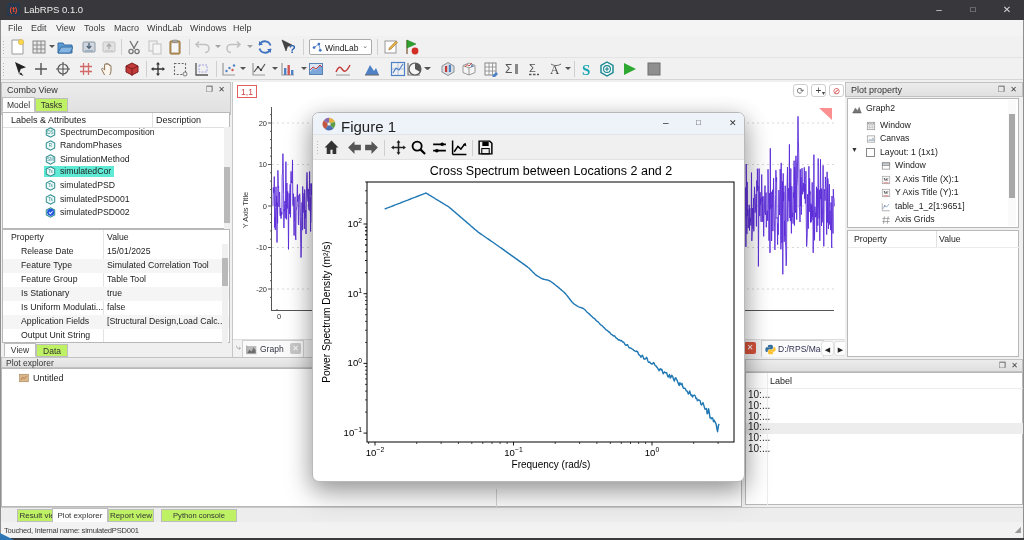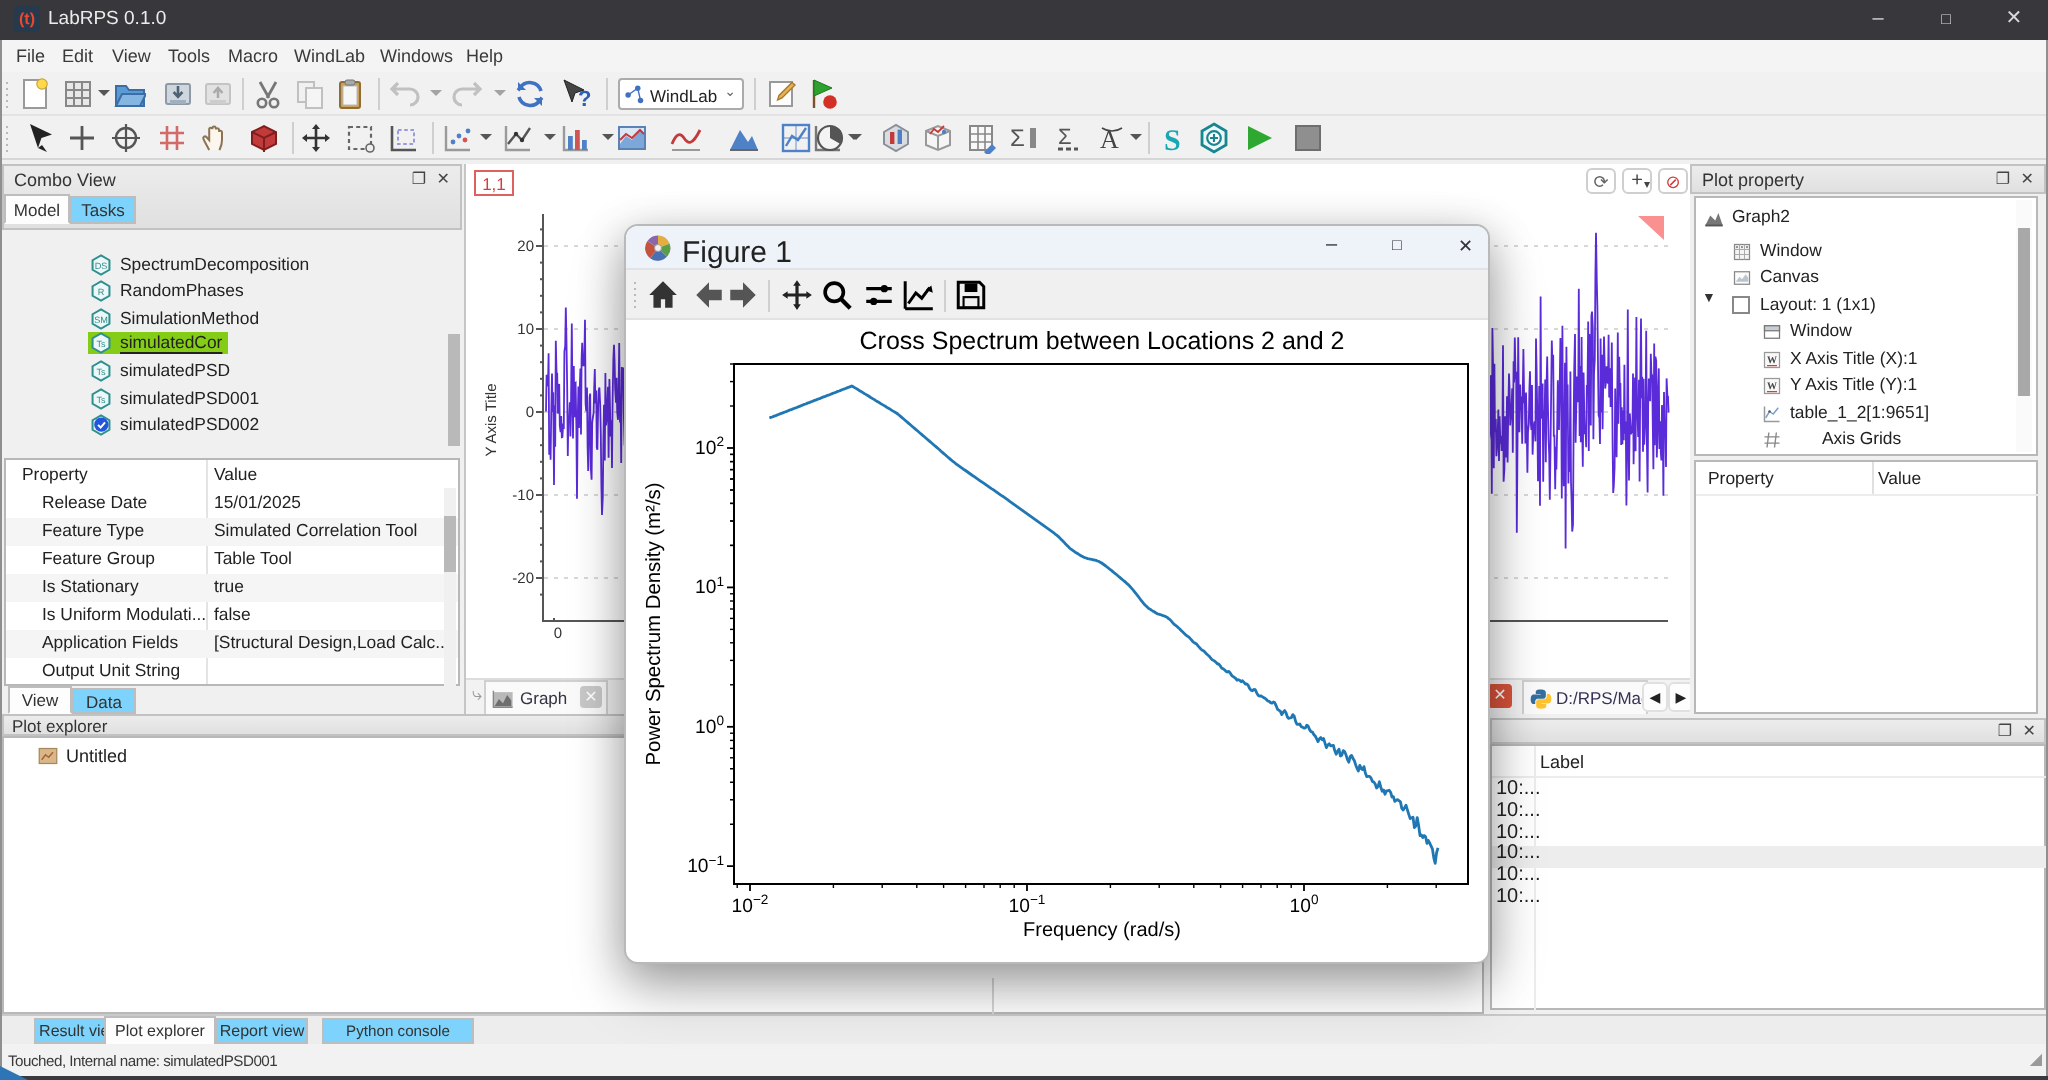--- a/index.html
+++ b/index.html
@@ -18,21 +18,21 @@
   #tb1 { top:36px; border-bottom:1px solid #e3e3e3; }
   #tb2 { top:58px; border-bottom:1px solid #d6d6d6; }
   .ticon { position:absolute; top:3px; width:16px; height:16px; }
   .tsep { position:absolute; top:3px; width:1px; height:16px; background:#cfcfcf; }
   .thandle { position:absolute; top:4px; width:3px; height:14px; background-image:radial-gradient(circle,#b9b9b9 34%,transparent 35%); background-size:3px 3px; }
   .darrow { position:absolute; top:9px; width:0; height:0; border-left:3px solid transparent; border-right:3px solid transparent; border-top:3.5px solid #555; }
   
   .dockhdr { position:absolute; background:linear-gradient(#ececec,#e0e0e0); border:1px solid #c2c2c2; font-size:9px; color:#333; }
   .dockhdr .ht { position:absolute; left:5px; top:2px; }
   .white { background:#fff; border:1px solid #b8b8b8; }
-  .tab { position:absolute; font-size:8.5px; color:#333; text-align:center; border:1px solid #bdbdbd; background:#7dd3fc; }
+  .tab { position:absolute; font-size:8.5px; color:#333; text-align:center; border:1px solid #bdbdbd; background:#bef264; }
   .tab.sel { background:#fdfdfd; border-bottom-color:#fdfdfd; }
   
   .treerow { position:absolute; left:0; font-size:8.7px; color:#222; white-space:nowrap; }
   .hex { display:inline-block; width:11px; height:11px; vertical-align:-2px; margin-right:4px; }
   .prow { position:absolute; font-size:8.7px; color:#222; white-space:nowrap; }
   
   .sbv { position:absolute; background:#f0f0f0; }
   .sbthumb { position:absolute; background:#b9b9b9; border-radius:0px; }
 </style></head>
 <body>
@@ -273,20 +273,27 @@
 </div>
 
 <div class="abs" style="left:0;top:82px;width:232px;height:275px;background:#f0f0f0;">
  <div class="dockhdr" style="left:1px;top:0;width:230px;height:33px;">
       <span class="ht">Combo View</span>
    <span style="position:absolute;right:17px;top:2px;font-size:8px;color:#444;">❐</span>
    <span style="position:absolute;right:5px;top:2px;font-size:8px;color:#444;">✕</span>
     </div>
  <div class="tab sel" style="left:2px;top:15px;width:33px;height:15px;line-height:14px;">Model</div>
  <div class="tab" style="left:35px;top:16px;width:33px;height:14px;line-height:13px;">Tasks</div>
+ <div class="white abs" style="left:2px;top:30px;width:228px;height:117px;">
+   <div style="position:absolute;left:0;top:0;width:100%;height:15px;border-bottom:1px solid #e0e0e0;font-size:9px;color:#222;">
+     <span style="position:absolute;left:8px;top:2px;">Labels &amp; Attributes</span>
+     <span style="position:absolute;left:153px;top:2px;">Description</span>
+     <div style="position:absolute;left:149px;top:0;width:1px;height:15px;background:#e0e0e0;"></div>
+   </div>
+ </div>
  <div class="sbv" style="left:224px;top:45px;width:6px;height:102px;">
       <div class="sbthumb" style="left:0;top:40px;width:6px;height:56px;"></div>
     </div>
  <div class="white abs" style="left:2px;top:147px;width:228px;height:114px;overflow:hidden;">
    <span class="prow" style="left:8px;top:2px;">Property</span>
       <span class="prow" style="left:104px;top:2px;">Value</span>
    <div style="position:absolute;left:100px;top:0;width:1px;height:114px;background:#e4e4e4;"></div>
    <div style="position:absolute;left:0;top:29px;width:228px;height:14px;background:#f5f5f5;"></div>
    <div style="position:absolute;left:0;top:57px;width:228px;height:14px;background:#f5f5f5;"></div>
    <div style="position:absolute;left:0;top:85px;width:228px;height:14px;background:#f5f5f5;"></div>
@@ -452,21 +459,21 @@
         <text x="6" y="8" font-size="5" fill="#2e8f8f" text-anchor="middle" font-family="Liberation Sans">DS</text>
       </svg><span style="vertical-align:1px;">SpectrumDecomposition</span></div>
 <div class="treerow" style="left:43px;top:28.3px;"><svg class="hex" viewBox="0 0 12 12">
         <path d="M6 .8l4.6 2.6v5.2L6 11.2 1.4 8.6V3.4z" fill="#eef7f7" stroke="#2e8f8f" stroke-width="1.1"></path>
         <text x="6" y="8" font-size="5" fill="#2e8f8f" text-anchor="middle" font-family="Liberation Sans">R</text>
       </svg><span style="vertical-align:1px;">RandomPhases</span></div>
 <div class="treerow" style="left:43px;top:41.6px;"><svg class="hex" viewBox="0 0 12 12">
         <path d="M6 .8l4.6 2.6v5.2L6 11.2 1.4 8.6V3.4z" fill="#eef7f7" stroke="#2e8f8f" stroke-width="1.1"></path>
         <text x="6" y="8" font-size="5" fill="#2e8f8f" text-anchor="middle" font-family="Liberation Sans">SM</text>
       </svg><span style="vertical-align:1px;">SimulationMethod</span></div>
-<div class="treerow" style="left:42px;top:54px;background:#84cc16;padding:0 3px 0 1px;text-decoration:underline;"><svg class="hex" viewBox="0 0 12 12">
+<div class="treerow" style="left:42px;top:54px;background:#5eead4;padding:0 3px 0 1px;"><svg class="hex" viewBox="0 0 12 12">
         <path d="M6 .8l4.6 2.6v5.2L6 11.2 1.4 8.6V3.4z" fill="#eef7f7" stroke="#2e8f8f" stroke-width="1.1"></path>
         <text x="6" y="8" font-size="5" fill="#2e8f8f" text-anchor="middle" font-family="Liberation Sans">Ts</text>
       </svg><span style="vertical-align:1px;">simulatedCor</span></div>
 <div class="treerow" style="left:43px;top:68.2px;"><svg class="hex" viewBox="0 0 12 12">
         <path d="M6 .8l4.6 2.6v5.2L6 11.2 1.4 8.6V3.4z" fill="#eef7f7" stroke="#2e8f8f" stroke-width="1.1"></path>
         <text x="6" y="8" font-size="5" fill="#2e8f8f" text-anchor="middle" font-family="Liberation Sans">Ts</text>
       </svg><span style="vertical-align:1px;">simulatedPSD</span></div>
 <div class="treerow" style="left:43px;top:81.5px;"><svg class="hex" viewBox="0 0 12 12">
         <path d="M6 .8l4.6 2.6v5.2L6 11.2 1.4 8.6V3.4z" fill="#eef7f7" stroke="#2e8f8f" stroke-width="1.1"></path>
         <text x="6" y="8" font-size="5" fill="#2e8f8f" text-anchor="middle" font-family="Liberation Sans">Ts</text>
@@ -519,21 +526,21 @@
 <span class="treerow" style="left:48px;top:89.2px;">Y Axis Title (Y):1</span>
 <svg style="position:absolute;left:34px;top:103.6px;width:10px;height:10px;" viewBox="0 0 16 16">
       <path d="M2 2v12h12" stroke="#999" stroke-width="1.2" fill="none"></path>
       <path d="M3 11l3-5 3 2 4-5" stroke="#7aa0c8" stroke-width="1.2" fill="none"></path>
       <circle cx="6" cy="6" r="1" fill="#556"></circle>
     </svg>
 <span class="treerow" style="left:48px;top:102.6px;">table_1_2[1:9651]</span>
 <svg style="position:absolute;left:34px;top:117.0px;width:10px;height:10px;" viewBox="0 0 16 16">
       <path d="M5.5 2L4 14M11.5 2L10 14M2 5.5h12M2 10.5h12" stroke="#888" stroke-width="1.1"></path>
     </svg>
-<span class="treerow" style="left:48px;top:116.0px;margin-left:16px;">Axis Grids</span>
+<span class="treerow" style="left:48px;top:116.0px;">Axis Grids</span>
   </div>
 <div class="abs" style="left:312px;top:112px;width:433px;height:370px;background:#fff;border:1px solid #b9b9b9;border-radius:7px;box-shadow:0 6px 22px rgba(0,0,0,.3),0 14px 30px rgba(0,0,0,.18);overflow:hidden;">
  <div style="position:absolute;left:0;top:0;width:100%;height:22px;background:#eef3f9;border-bottom:1px solid #e0e4e8;">
   <svg style="position:absolute;left:9px;top:4px;width:14px;height:14px;" viewBox="0 0 16 16">
     <circle cx="8" cy="8" r="7" fill="#f7f7f7" stroke="#bbb" stroke-width=".5"></circle>
     <g stroke-width="0">
           <path d="M8 8L8 1A7 7 0 0 1 14.5 5.5z" fill="#e5ae3d"></path>
           <path d="M8 8L14.5 5.5A7 7 0 0 1 13 13z" fill="#5a9e49"></path>
           <path d="M8 8L13 13A7 7 0 0 1 3.5 13.8z" fill="#4a6fb3"></path>
           <path d="M8 8L3.5 13.8A7 7 0 0 1 2 4z" fill="#c5543e"></path>

